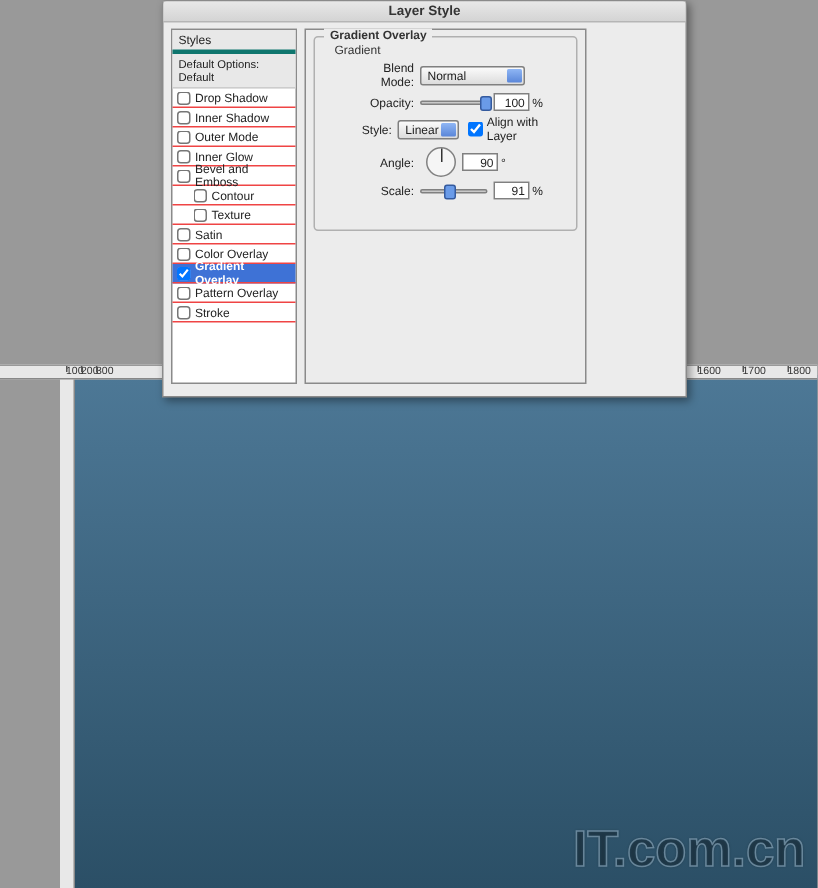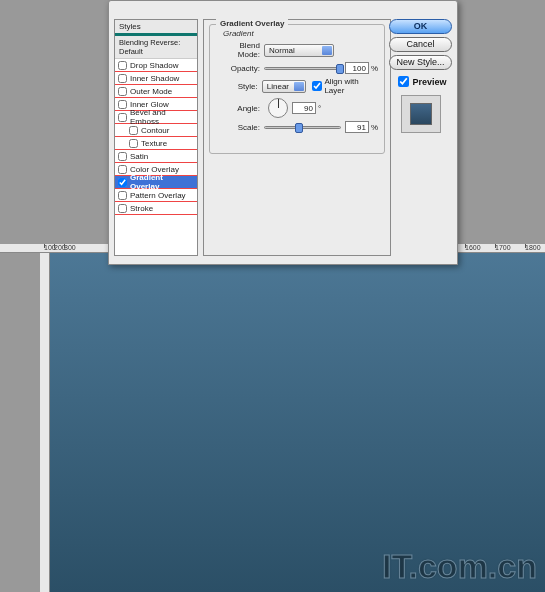--- a/index.html
+++ b/index.html
@@ -59,23 +59,23 @@
   .group-box {
     position: absolute; left: 5px; top: 4px; right: 5px;
     border: 1px solid #b0b0b0; border-radius: 3px; padding: 8px 6px 6px 6px;
   }
   .group-title {
     position: absolute; top: -6px; left: 6px; background: #ececec; padding: 0 4px;
     font-size: 8px; font-weight: bold; color: #333;
   }
   .group-sub {
     position: absolute; top: 4px; left: 10px; background: #ececec; padding: 0 3px;
-    font-size: 8px; color: #333; font-style: italic;
-  }
-  .row { display: flex; align-items: center; margin: 3px 0; font-size: 8px; color: #222; }
+    font-size: 8px; color: #333;
+  }
+  .row { display: flex; align-items: center; margin: 3px 16px; font-size: 8px; color: #222; }
   .row-label { width: 48px; text-align: right; padding-right: 4px; }
   .select {
     height: 13px; background: linear-gradient(#fbfbfb,#dcdcdc);
     border: 1px solid #808080; border-radius: 2px; font-size: 8px;
     display: flex; align-items: center; padding: 0 13px 0 4px; position: relative;
   }
   .select::after {
     content: ""; position: absolute; right: 1px; top: 1px; bottom: 1px; width: 10px;
     background: linear-gradient(#8fb6f4,#5a86d9); border-radius: 1px;
   }
@@ -146,24 +146,25 @@
 <div class="ruler">
   <span style="left:44px">100</span>
   <span style="left:54px">200</span>
   <span style="left:64px">300</span>
   <span style="left:465px">1600</span>
   <span style="left:495px">1700</span>
   <span style="left:525px">1800</span>
 </div>
 
 <div class="dialog">
+  <div class="titlebar">Layer Style</div>
 
   <div class="styles-panel">
     <div class="styles-header">Styles</div>
-    <div class="styles-blending">Blending Reverse: Default</div>
+    <div class="styles-blending">Default Options: Default</div>
 
     <div class="style-item">
       <input type="checkbox" style="">
       <span>Drop Shadow</span>
     </div>
     <div class="style-item">
       <input type="checkbox" style="">
       <span>Inner Shadow</span>
     </div>
     <div class="style-item">
@@ -250,27 +251,15 @@
         <div class="row-label">Scale:</div>
         <div class="slider-track">
           <div class="slider-thumb" style="left:45%"></div>
         </div>
         <div class="num-box">91</div>
         <span>%</span>
       </div>
     </div>
   </div>
 
-  <div class="btn-col">
-    <div class="aqua-btn default">OK</div>
-    <div class="aqua-btn">Cancel</div>
-    <div class="aqua-btn">New Style...</div>
-    <div class="preview-toggle">
-      <input type="checkbox" checked="" style="">
-      <span>Preview</span>
-    </div>
-    <div class="preview-swatch">
-      <div class="preview-inner"></div>
-    </div>
-  </div>
 </div>
 
 <div class="watermark">IT.com.cn</div>
 
 </body></html>

